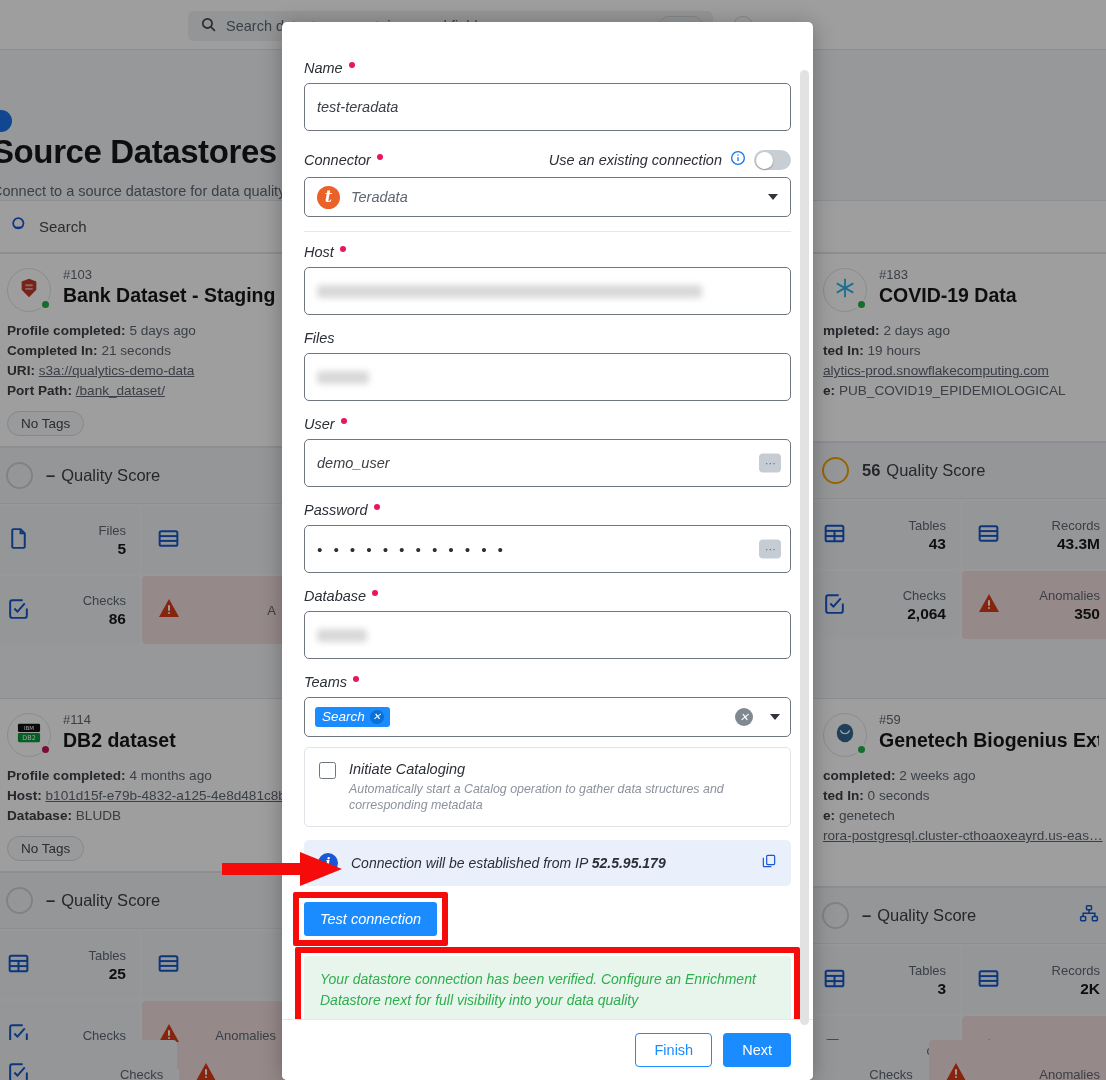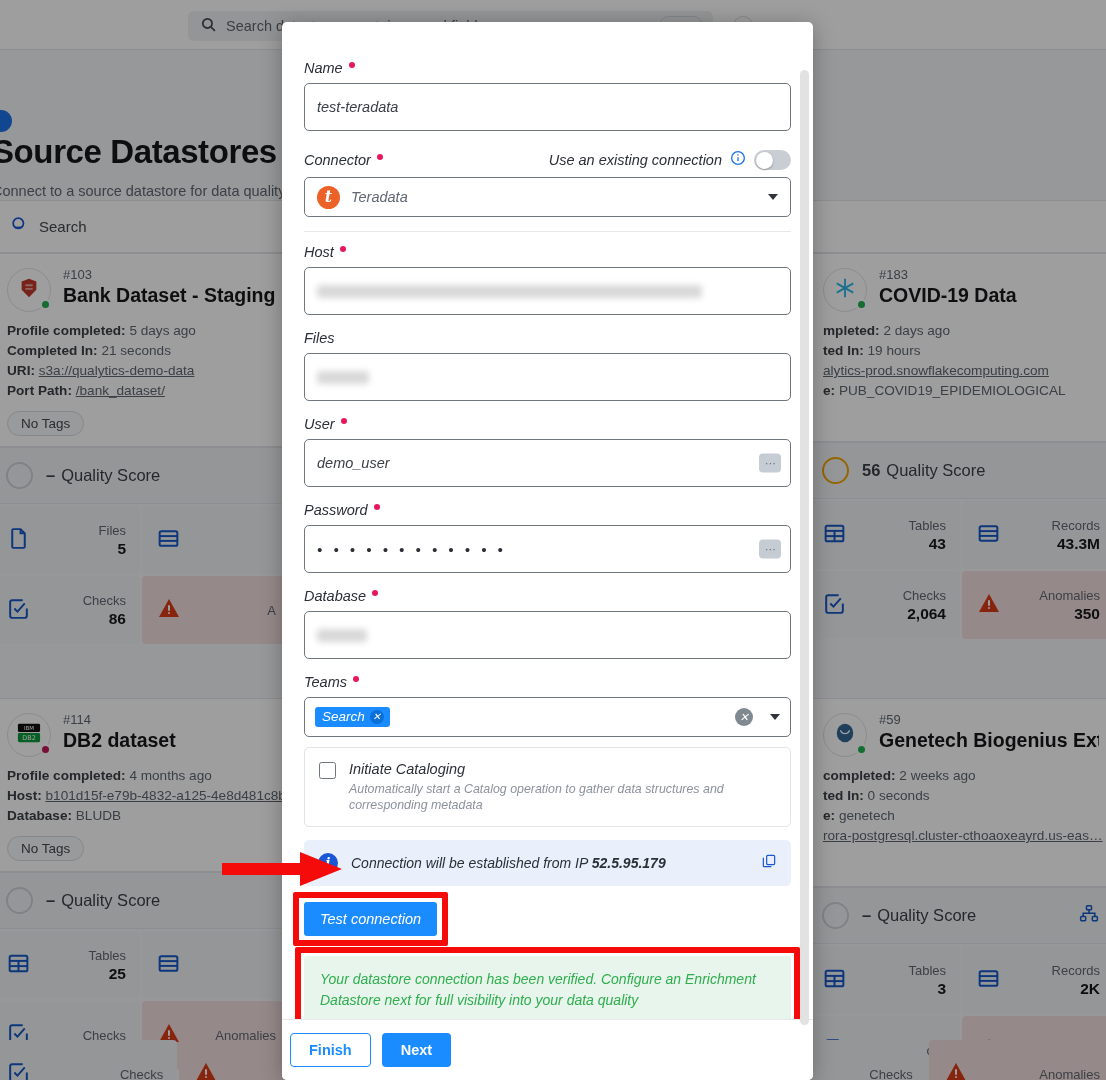--- a/index.html
+++ b/index.html
@@ -226,22 +226,22 @@
     padding:9px 16px; display:inline-block; position:relative; z-index:2;
   }
 
   .success-wrap { position:relative; margin-top:20px; }
   .success {
     background:#e7f5ec; border-radius:3px; padding:13px 16px;
     font-size:14px; color:#2fae4e; line-height:1.5;
   }
 
   .modal-foot {
-    flex:0 0 auto; border-top:1px solid #e6e8eb; padding:13px 8px;
-    display:flex; justify-content:flex-start; gap:11px; background:#fff;font-weight:bold;
+    flex:0 0 auto; border-top:1px solid #e6e8eb; padding:13px 22px;
+    display:flex; justify-content:flex-end; gap:11px; background:#fff;
   }
   .btn-finish {
     border:1px solid #1a8cff; color:#1a8cff; background:#fff; font-size:14.5px;
     border-radius:4px; padding:8px 18px;
   }
   .btn-next {
     background:#1a8cff; color:#fff; font-size:14.5px; border-radius:4px;
     padding:9px 19px;
   }
 

